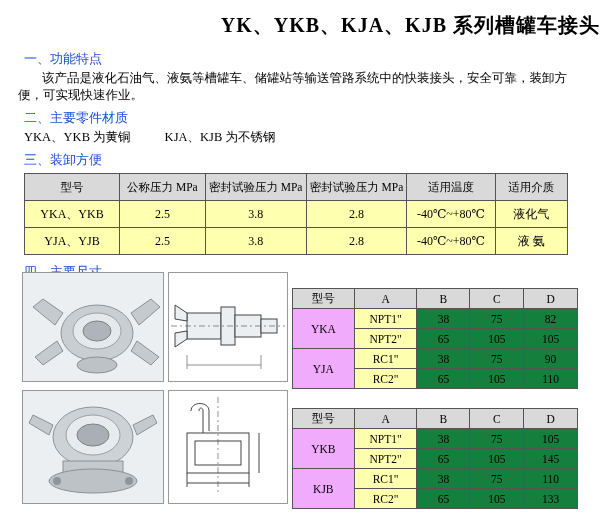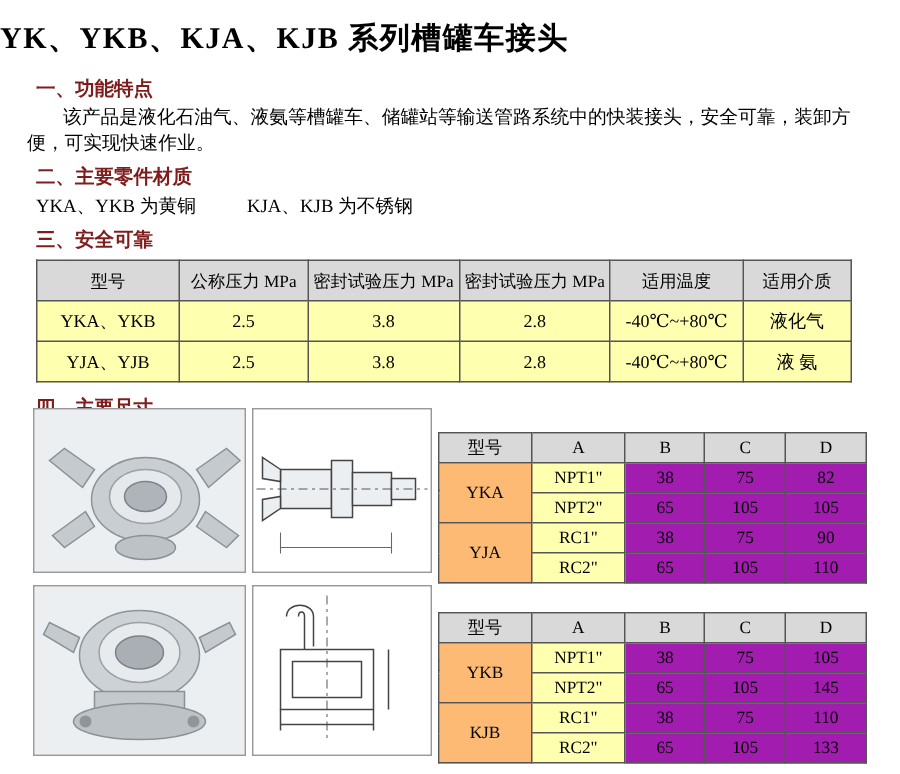--- a/index.html
+++ b/index.html
@@ -7,31 +7,31 @@
     width:600px;height:516px;
     background:#ffffff;
     font-family:"Liberation Serif","DejaVu Serif",serif;
     color:#000;
     position:relative;
     overflow:hidden;
   }
   .page{position:relative;width:600px;height:516px;}
 
   .title{
-    text-align:left;
+    text-align:right;
     font-size:20px;
     font-weight:bold;
     letter-spacing:1px;
     padding-top:12px;
     padding-bottom:6px;
   }
 
   .sec-head{
-    color:#7f1d1d;
-    font-weight:bold;
+    color:#1d4ed8;
+    font-weight:normal;
     font-size:13px;
     margin:5px 0 2px 24px;
   }
   .para{
     font-size:12.5px;
     line-height:17px;
     margin:0 18px 0 18px;
     text-indent:0;
   }
   .para.indent{ text-indent:24px; }
@@ -84,40 +84,40 @@
   .dim-table th,.dim-table td{
     border:1px solid #555;
     text-align:center;
     height:17px;
     padding:1px 2px;
   }
   .dim-table thead th{
     background:#d9d9d9;
     font-weight:normal;
   }
-  .dim-table td.model{ background:#fdba74; }
+  .dim-table td.model{ background:#f0abfc; }
   .dim-table td.hl{ background:#ffffb0; }
-  .dim-table td.wh{ background:#a21caf; }
+  .dim-table td.wh{ background:#15803d; }
 </style>
 </head>
 <body>
 
 <div class="page">
 
   <div class="title">YK、YKB、KJA、KJB 系列槽罐车接头</div>
 
   <div class="sec-head">一、功能特点</div>
   <div class="para indent">该产品是液化石油气、液氨等槽罐车、储罐站等输送管路系统中的快装接头，安全可靠，装卸方便，可实现快速作业。</div>
 
   <div class="sec-head">二、主要零件材质</div>
   <div class="para2">
     <span>YKA、YKB 为黄铜</span><span class="gap"></span><span>KJA、KJB 为不锈钢</span>
   </div>
 
-  <div class="sec-head">三、安全可靠</div>
+  <div class="sec-head">三、装卸方便</div>
 
   <div class="perf-wrap">
     <table class="perf">
       <thead>
         <tr>
           <th style="width:100px">型号</th>
           <th style="width:92px">公称压力 MPa</th>
           <th style="width:110px">密封试验压力 MPa</th>
           <th style="width:110px">密封试验压力 MPa</th>
           <th style="width:86px">适用温度</th>

